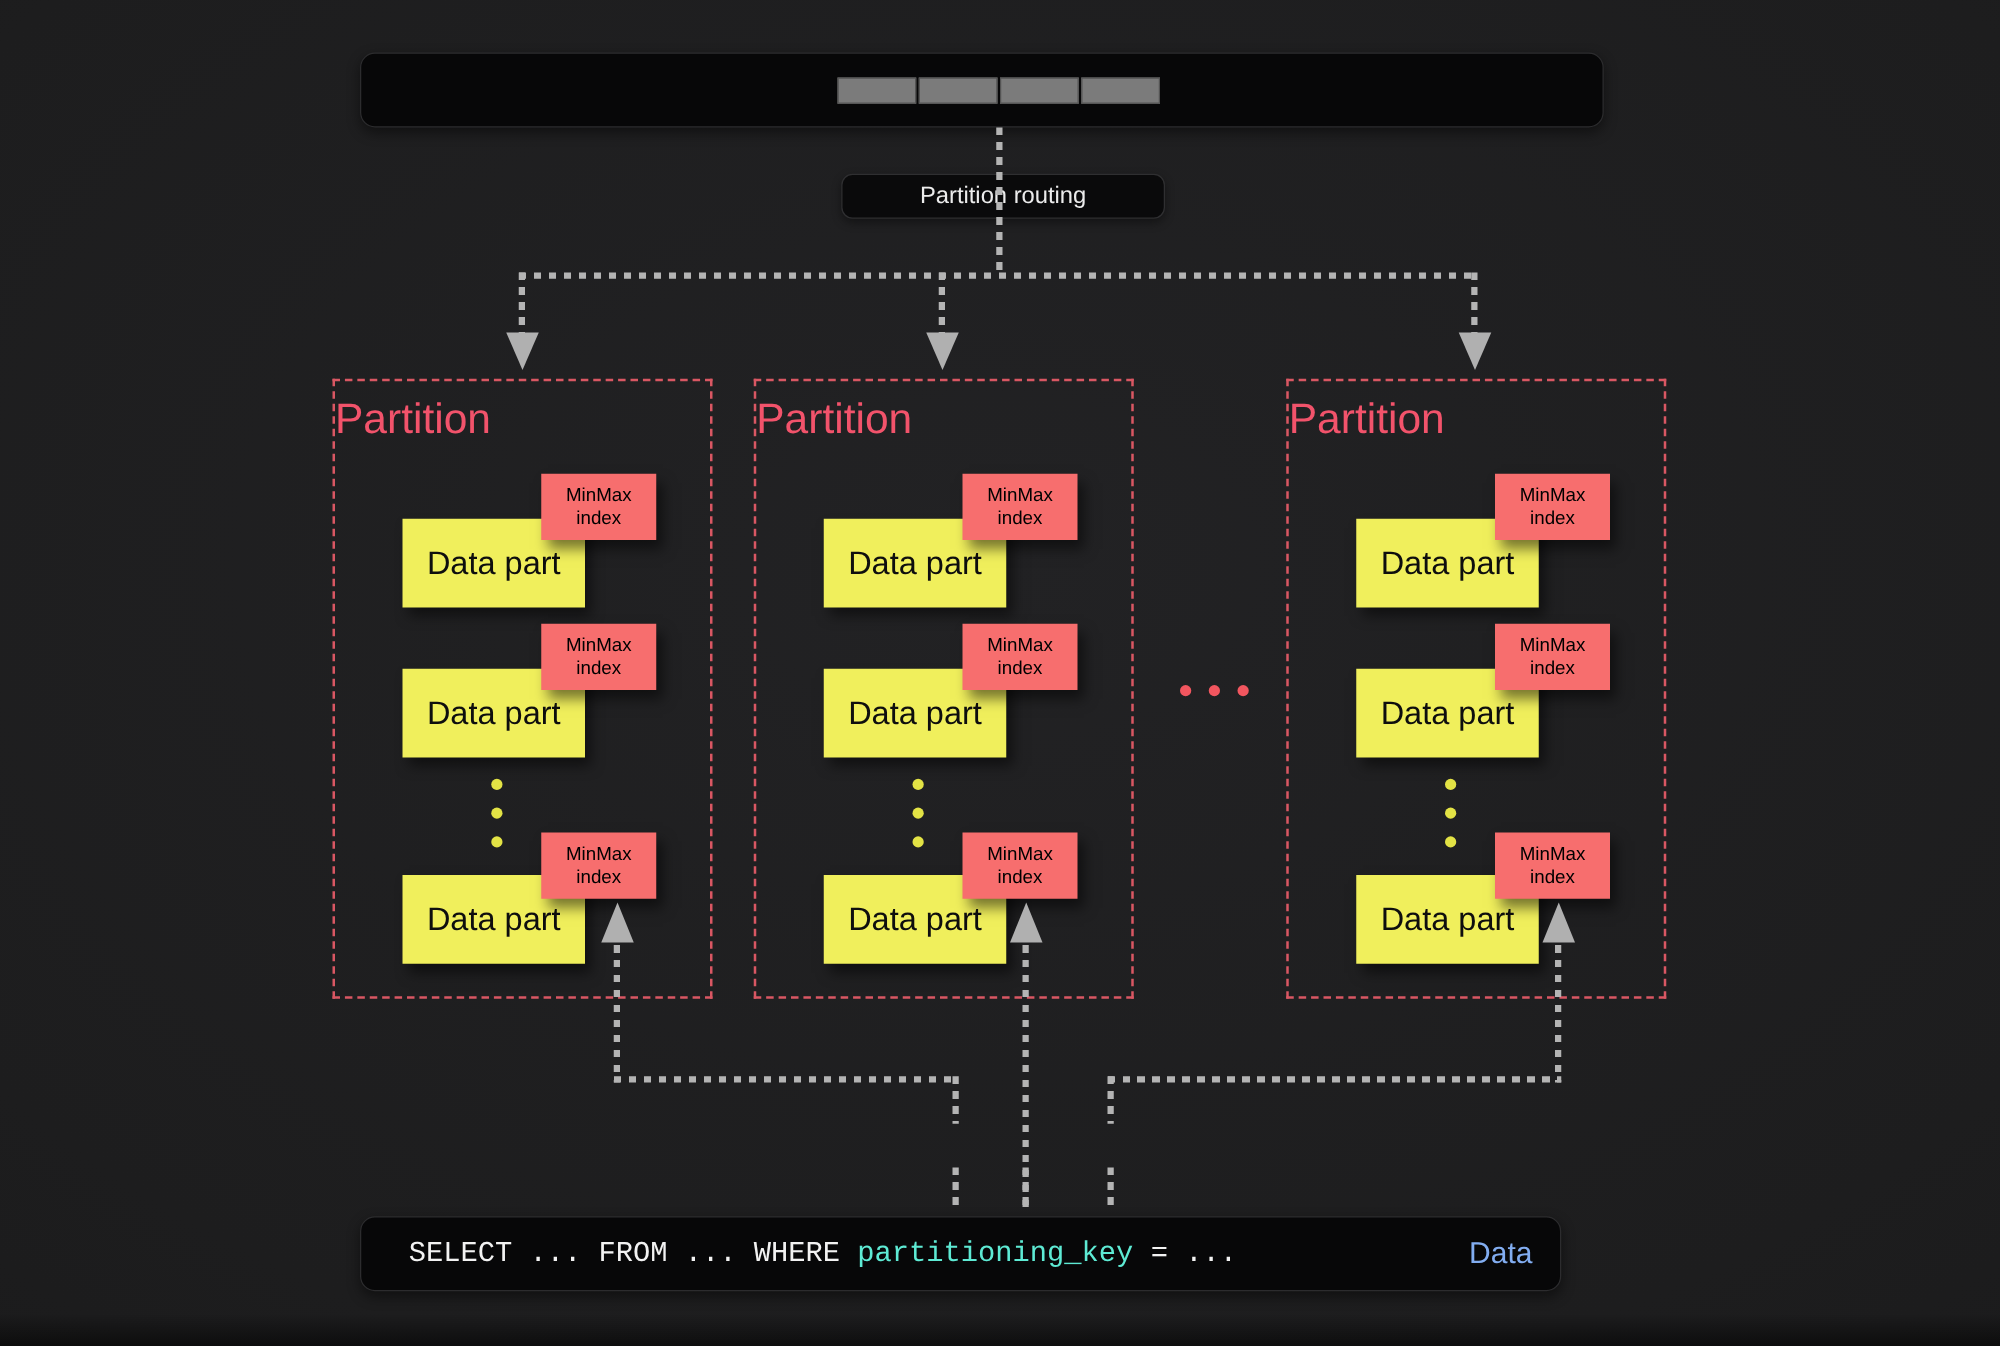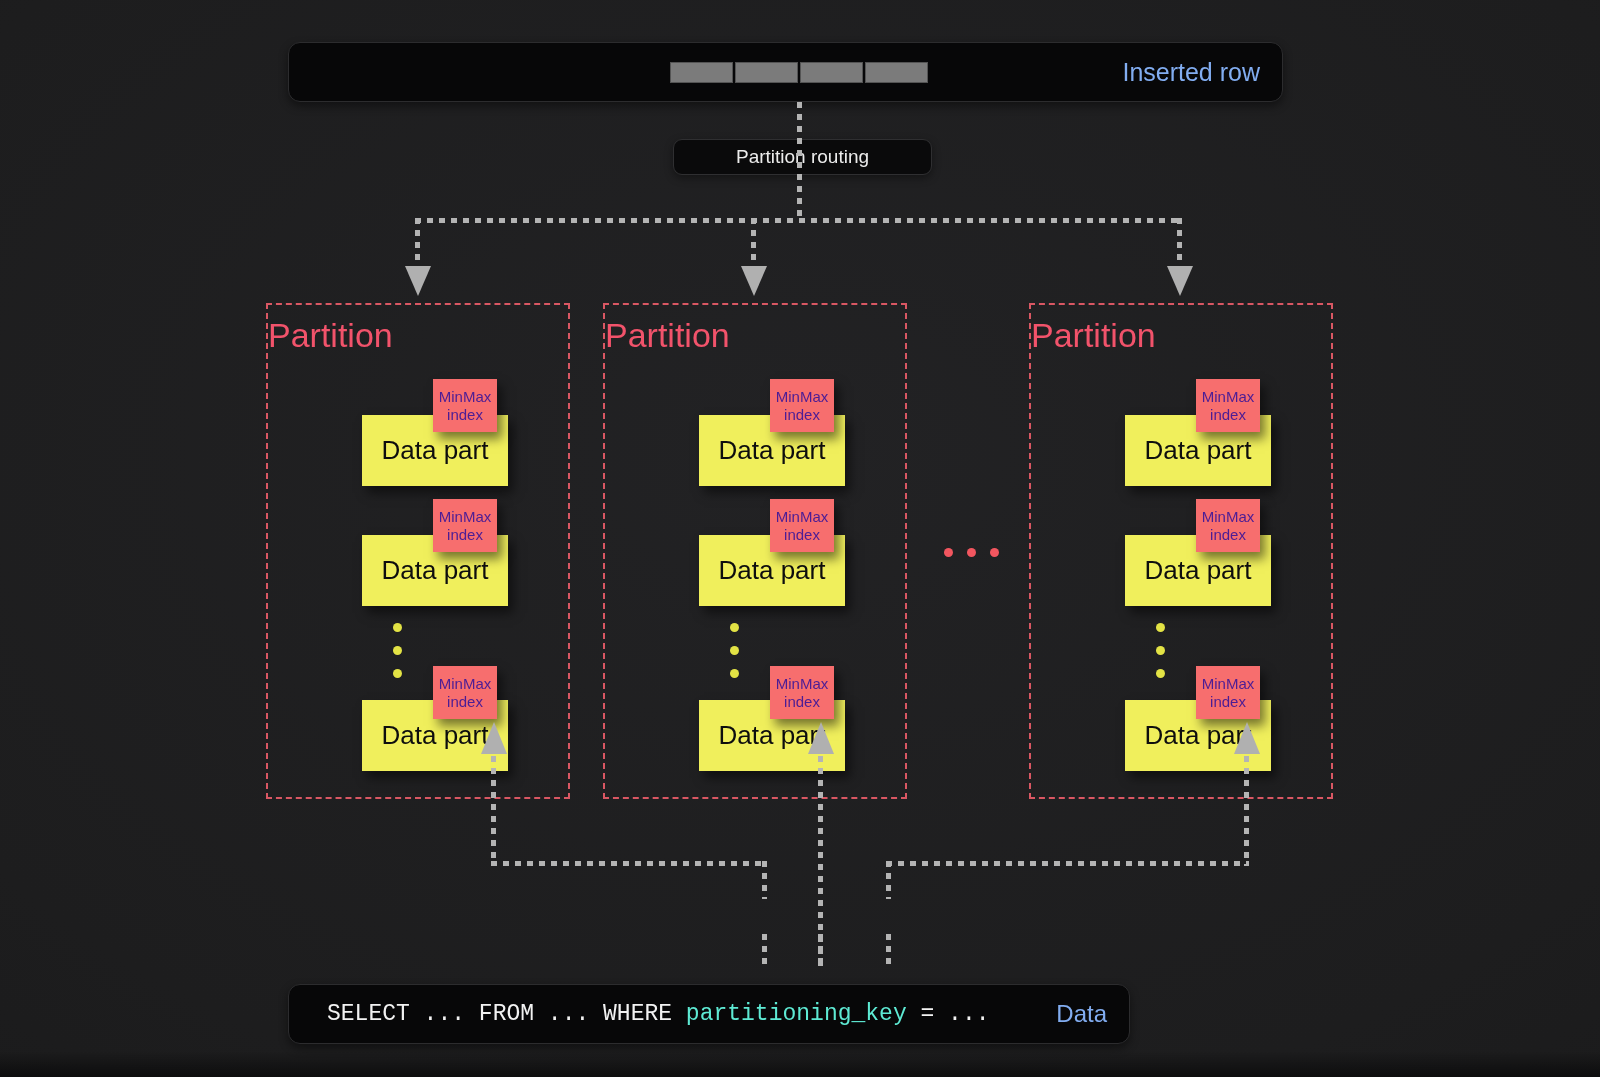--- a/index.html
+++ b/index.html
@@ -46,58 +46,57 @@
     border-left:13px solid transparent;border-right:13px solid transparent;
     border-bottom:32px solid #b0b0b0;}
   
   .partition{
     position:absolute;top:303px;width:304px;height:496px;box-sizing:border-box;
     border:2px dashed #d95763;
   }
   .ptitle{position:absolute;top:11px;left:0;width:100%;text-align:left;
     color:#f2536b;font-size:34px;}
   .minmax{
-    position:absolute;left:165px;width:64px;height:53px;background:#f76e6e;
-    color:#4c1d95;font-size:15px;line-height:18px;text-align:center;
+    position:absolute;left:165px;width:92px;height:53px;background:#f76e6e;
+    color:#000000;font-size:15px;line-height:18px;text-align:center;
     display:flex;align-items:center;justify-content:center;z-index:3;
     box-shadow:5px 7px 10px rgba(0,0,0,0.5);padding:0 24px;box-sizing:border-box;
   }
   .datapart{
     position:absolute;left:54px;width:146px;height:71px;background:#f0ef5c;
     color:#0e0e0e;font-size:26px;display:flex;align-items:center;justify-content:center;
-    z-index:2;box-shadow:5px 7px 10px rgba(0,0,0,0.5);margin-left:40px;
+    z-index:2;box-shadow:5px 7px 10px rgba(0,0,0,0.5);
   }
   .mm1{top:74px}.dp1{top:110px}
   .mm2{top:194px}.dp2{top:230px}
   .mm3{top:361px}.dp3{top:395px}
   .ydots{position:absolute;left:125px;top:318px;display:flex;flex-direction:column;gap:14px;}
   .ydots i{width:9px;height:9px;border-radius:50%;background:#e3e345;}
   #red-ellipsis{position:absolute;left:944px;top:548px;display:flex;gap:14px;z-index:1;}
   #red-ellipsis i{width:9px;height:9px;border-radius:50%;background:#f2565f;}
   
-  #query-box{left:288px;top:973px;width:842px;height:60px;margin-top:11px;}
+  #query-box{left:288px;top:973px;width:961px;height:60px;}
   #query-code{
     position:absolute;left:38px;top:0;height:100%;display:flex;align-items:center;
     font-family:"Liberation Mono", monospace;font-size:23px;color:#f2f2f2;white-space:pre;
   }
   #query-code .key{color:#5eead4;}
 </style>
 </head>
 <body>
 
 <div id="stage">
 
   <div id="inserted-box" class="blackbox">
     <div id="row-cells">
       <div class="cell"></div>
       <div class="cell"></div>
       <div class="cell"></div>
       <div class="cell"></div>
     </div>
-    <div class="blue-tag">Inserted row</div>
   </div>
 
   <div class="dash-v" style="left:797px;top:102px;height:119px;"></div>
   <div class="flowlabel" style="left:673px;top:139px;width:259px;height:36px;">
     <span>Partition routing</span>
   </div>
 
   <div class="dash-h" style="left:415px;top:218px;width:768px;"></div>
   <div class="dash-v" style="left:415px;top:218px;height:50px;"></div>
   <div class="dash-v" style="left:751px;top:218px;height:50px;"></div>

